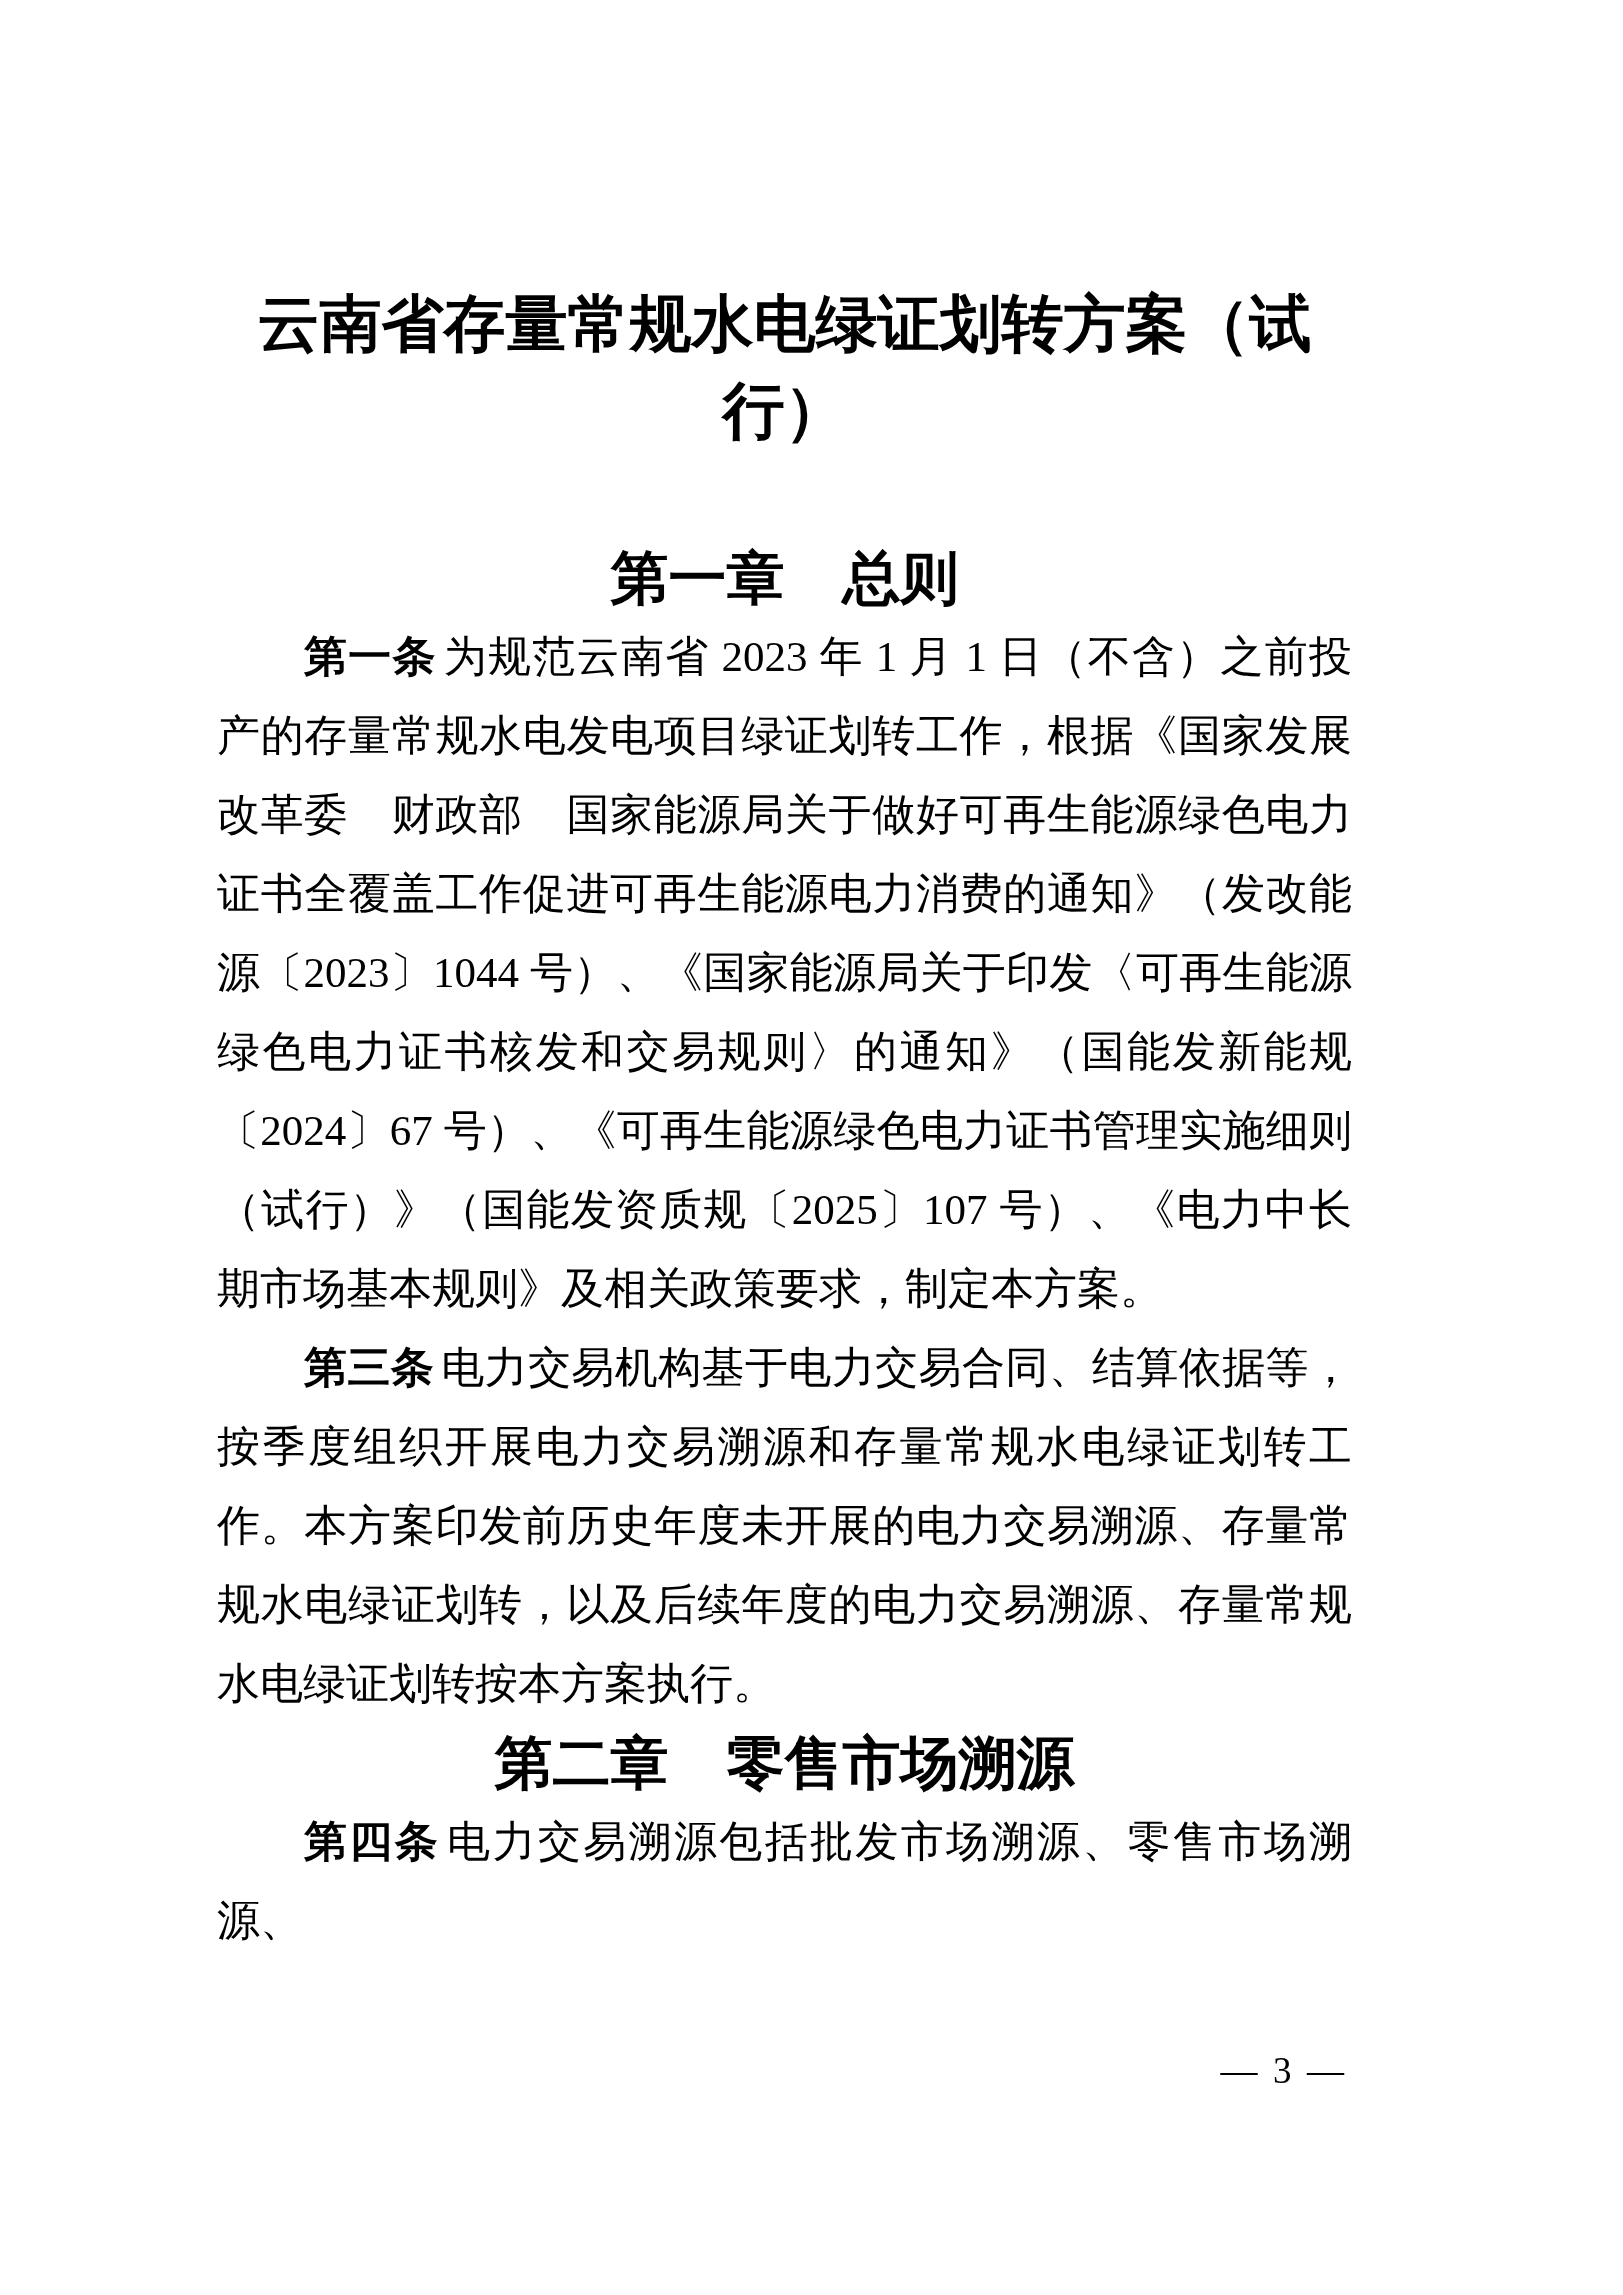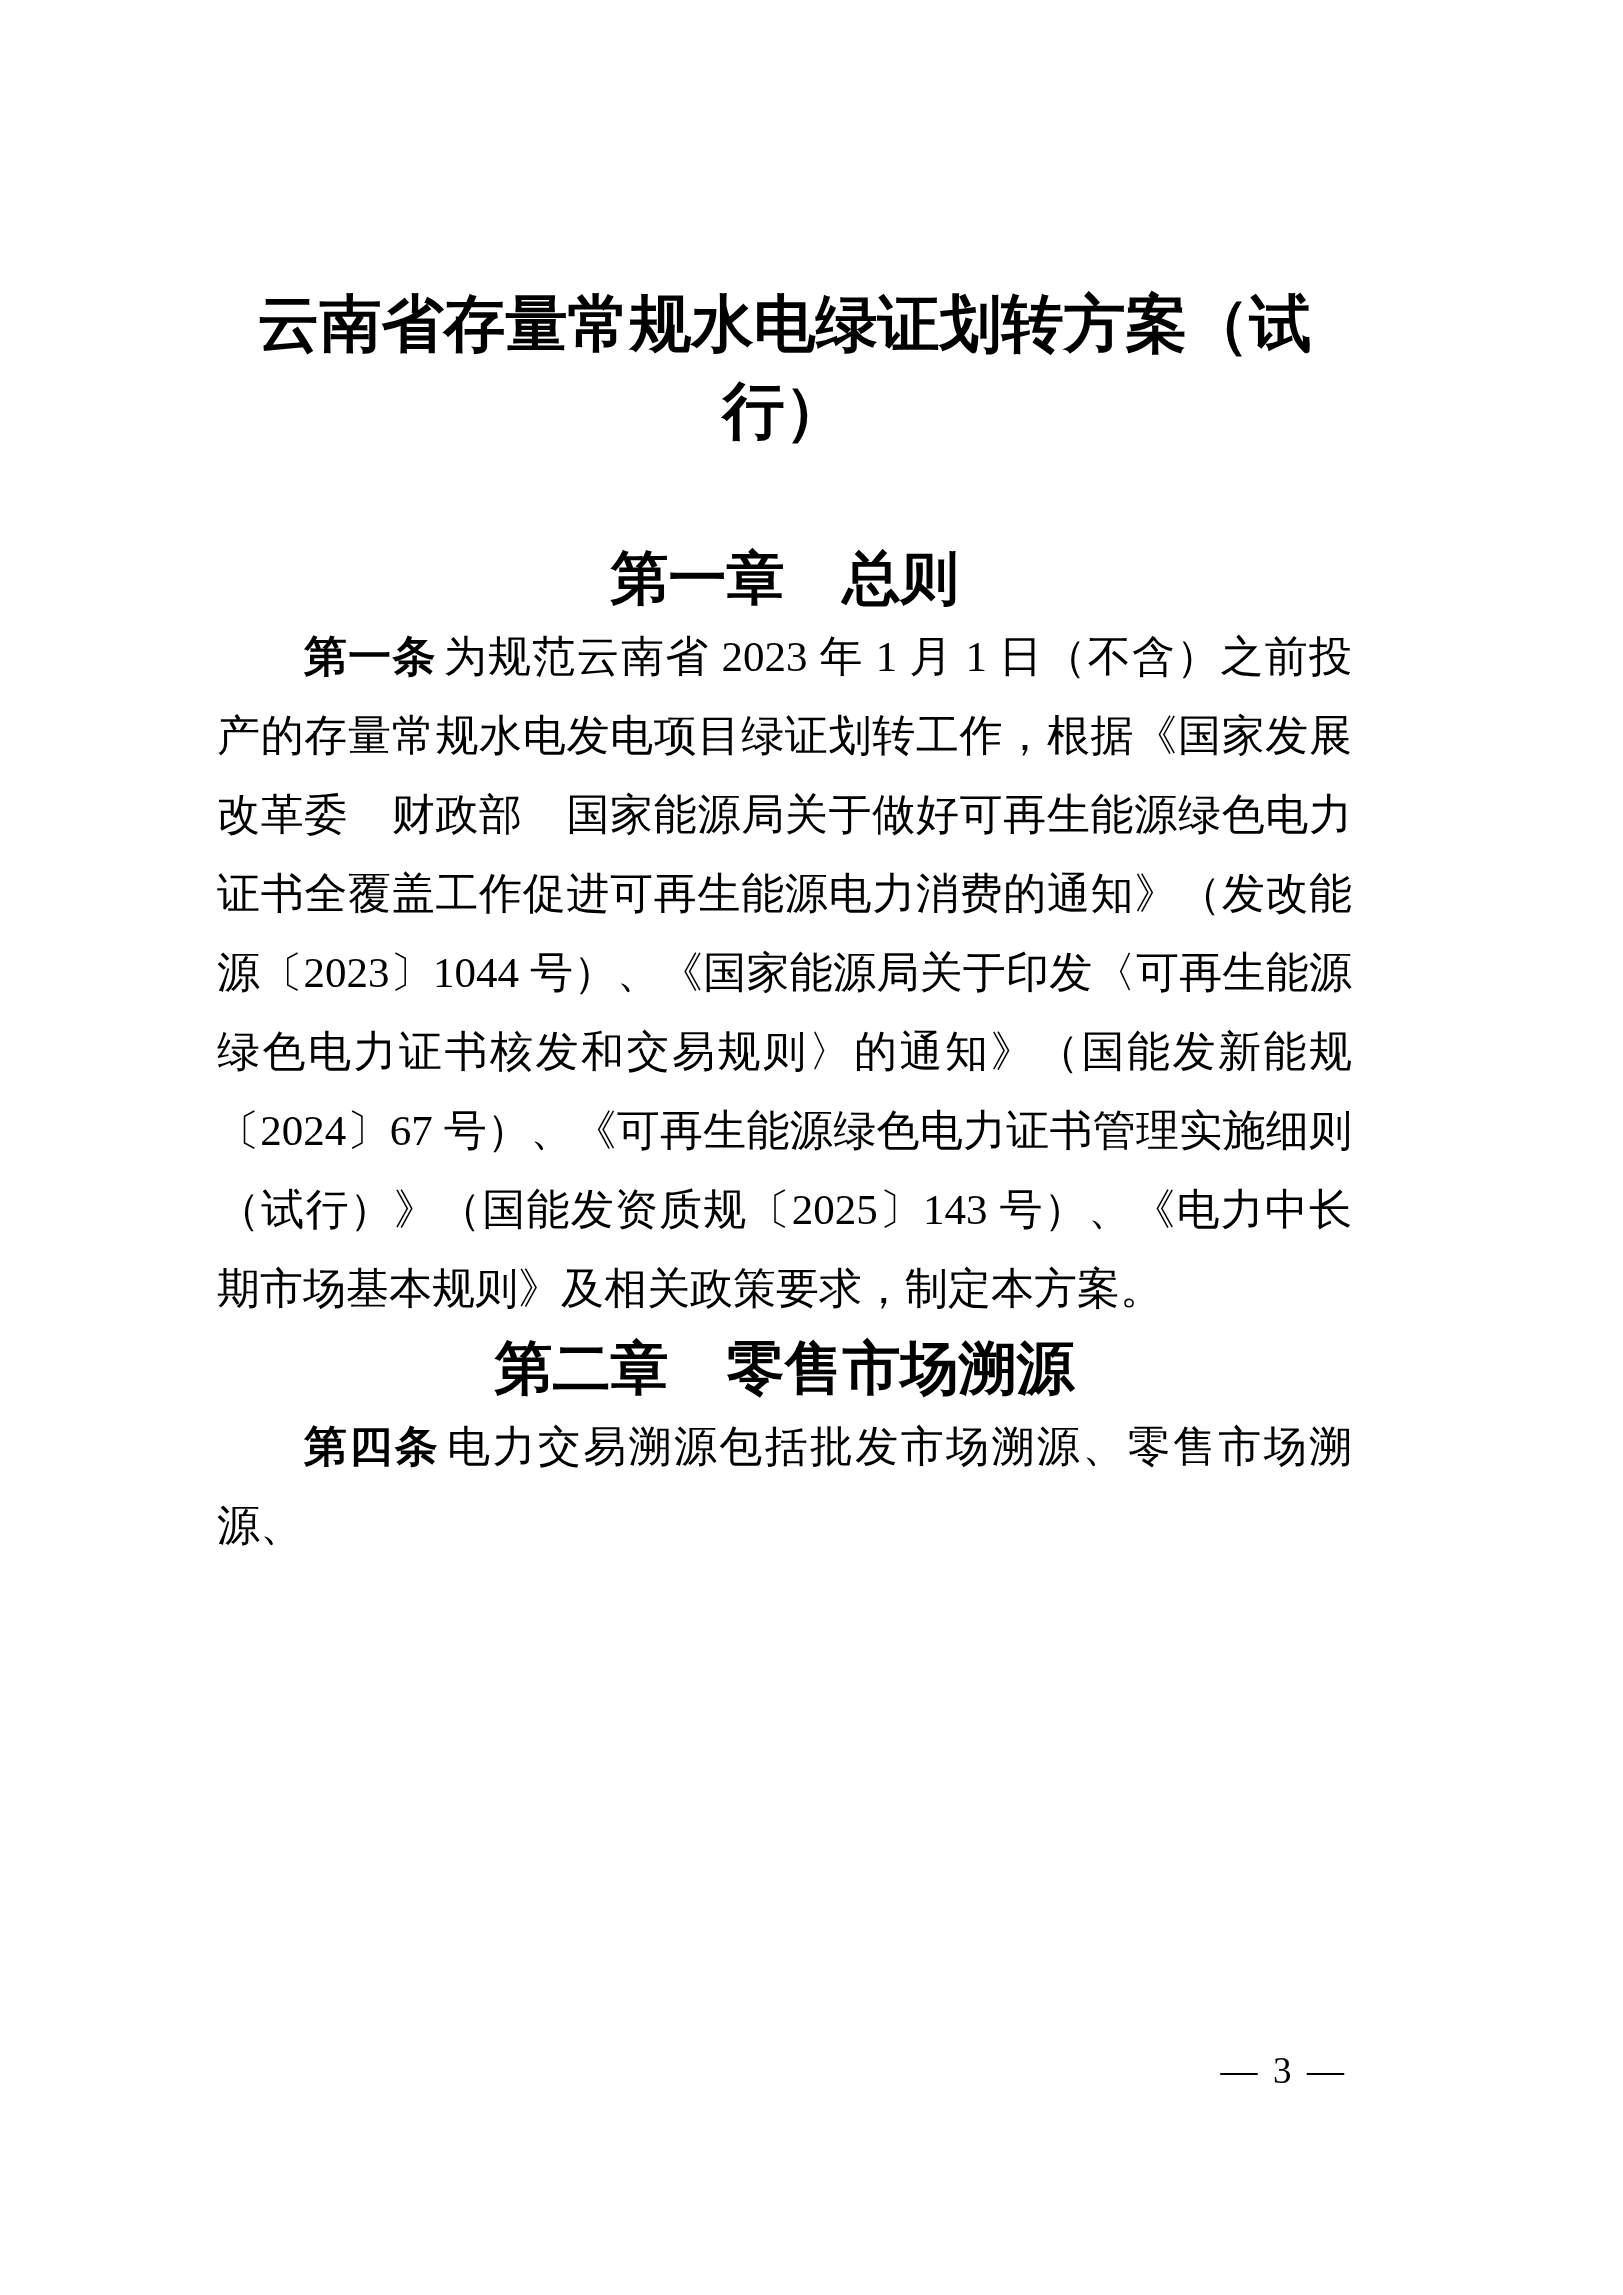--- a/index.html
+++ b/index.html
@@ -62,23 +62,24 @@
 </style>
 </head>
 <body>
 
 <div class="page">
 
   <h1 class="doc-title">云南省存量常规水电绿证划转方案（试行）</h1>
 
   <h2 class="chapter-heading">第一章　总则</h2>
 
-  <p class="para"><span class="lead">第一条</span><span>为规范云南省 2023 年 1 月 1 日（不含）之前投产的存量常规水电发电项目绿证划转工作，根据《国家发展改革委　财政部　国家能源局关于做好可再生能源绿色电力证书全覆盖工作促进可再生能源电力消费的通知》（发改能源〔2023〕1044 号）、《国家能源局关于印发〈可再生能源绿色电力证书核发和交易规则〉的通知》（国能发新能规〔2024〕67 号）、《可再生能源绿色电力证书管理实施细则（试行）》（国能发资质规〔2025〕143 号）、《电力中长期市场基本规则》及相关政策要求，制定本方案。</span></p>
+  <p class="para"><span class="lead">第一条</span><span>为规范云南省 2023 年 1 月 1 日（不含）之前投产的存量常规水电发电项目绿证划转工作，根据《国家发展改革委　财政部　国家能源局关于做好可再生能源绿色电力证书全覆盖工作促进可再生能源电力消费的通知》（发改能源〔2023〕1044 号）、《国家能源局关于印发〈可再生能源绿色电力证书核发和交易规则〉的通知》（国能发新能规〔2024〕67 号）、《可再生能源绿色电力证书管理实施细则（试行）》（国能发资质规〔2025〕107 号）、《电力中长期市场基本规则》及相关政策要求，制定本方案。</span></p>
 
 
+  <p class="para"><span class="lead">第三条</span><span>电力交易机构基于电力交易合同、结算依据等，按季度组织开展电力交易溯源和存量常规水电绿证划转工作。本方案印发前历史年度未开展的电力交易溯源、存量常规水电绿证划转，以及后续年度的电力交易溯源、存量常规水电绿证划转按本方案执行。</span></p>
 
   <h2 class="chapter-heading second">第二章　零售市场溯源</h2>
 
   <p class="para"><span class="lead">第四条</span><span>电力交易溯源包括批发市场溯源、零售市场溯源、</span></p>
 
   <div class="page-number">— 3 —</div>
 
 </div>
 
 

